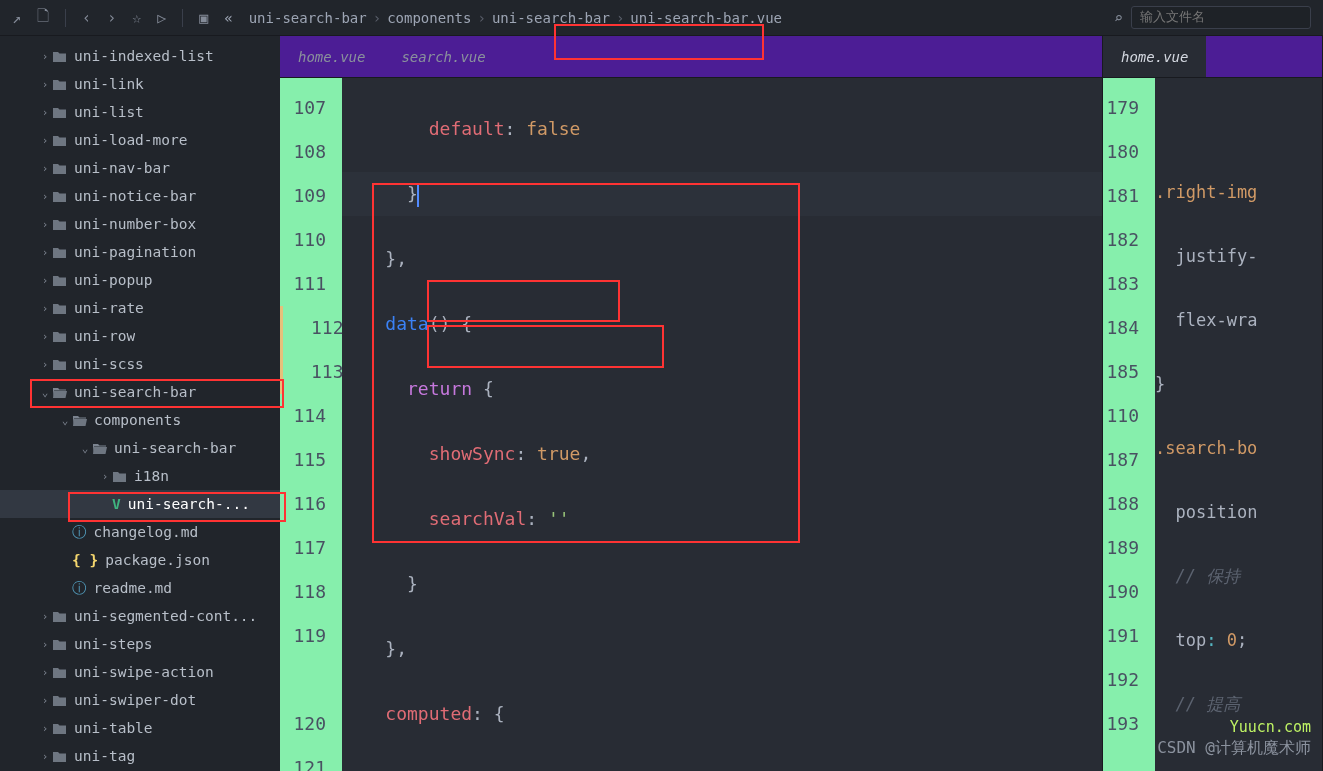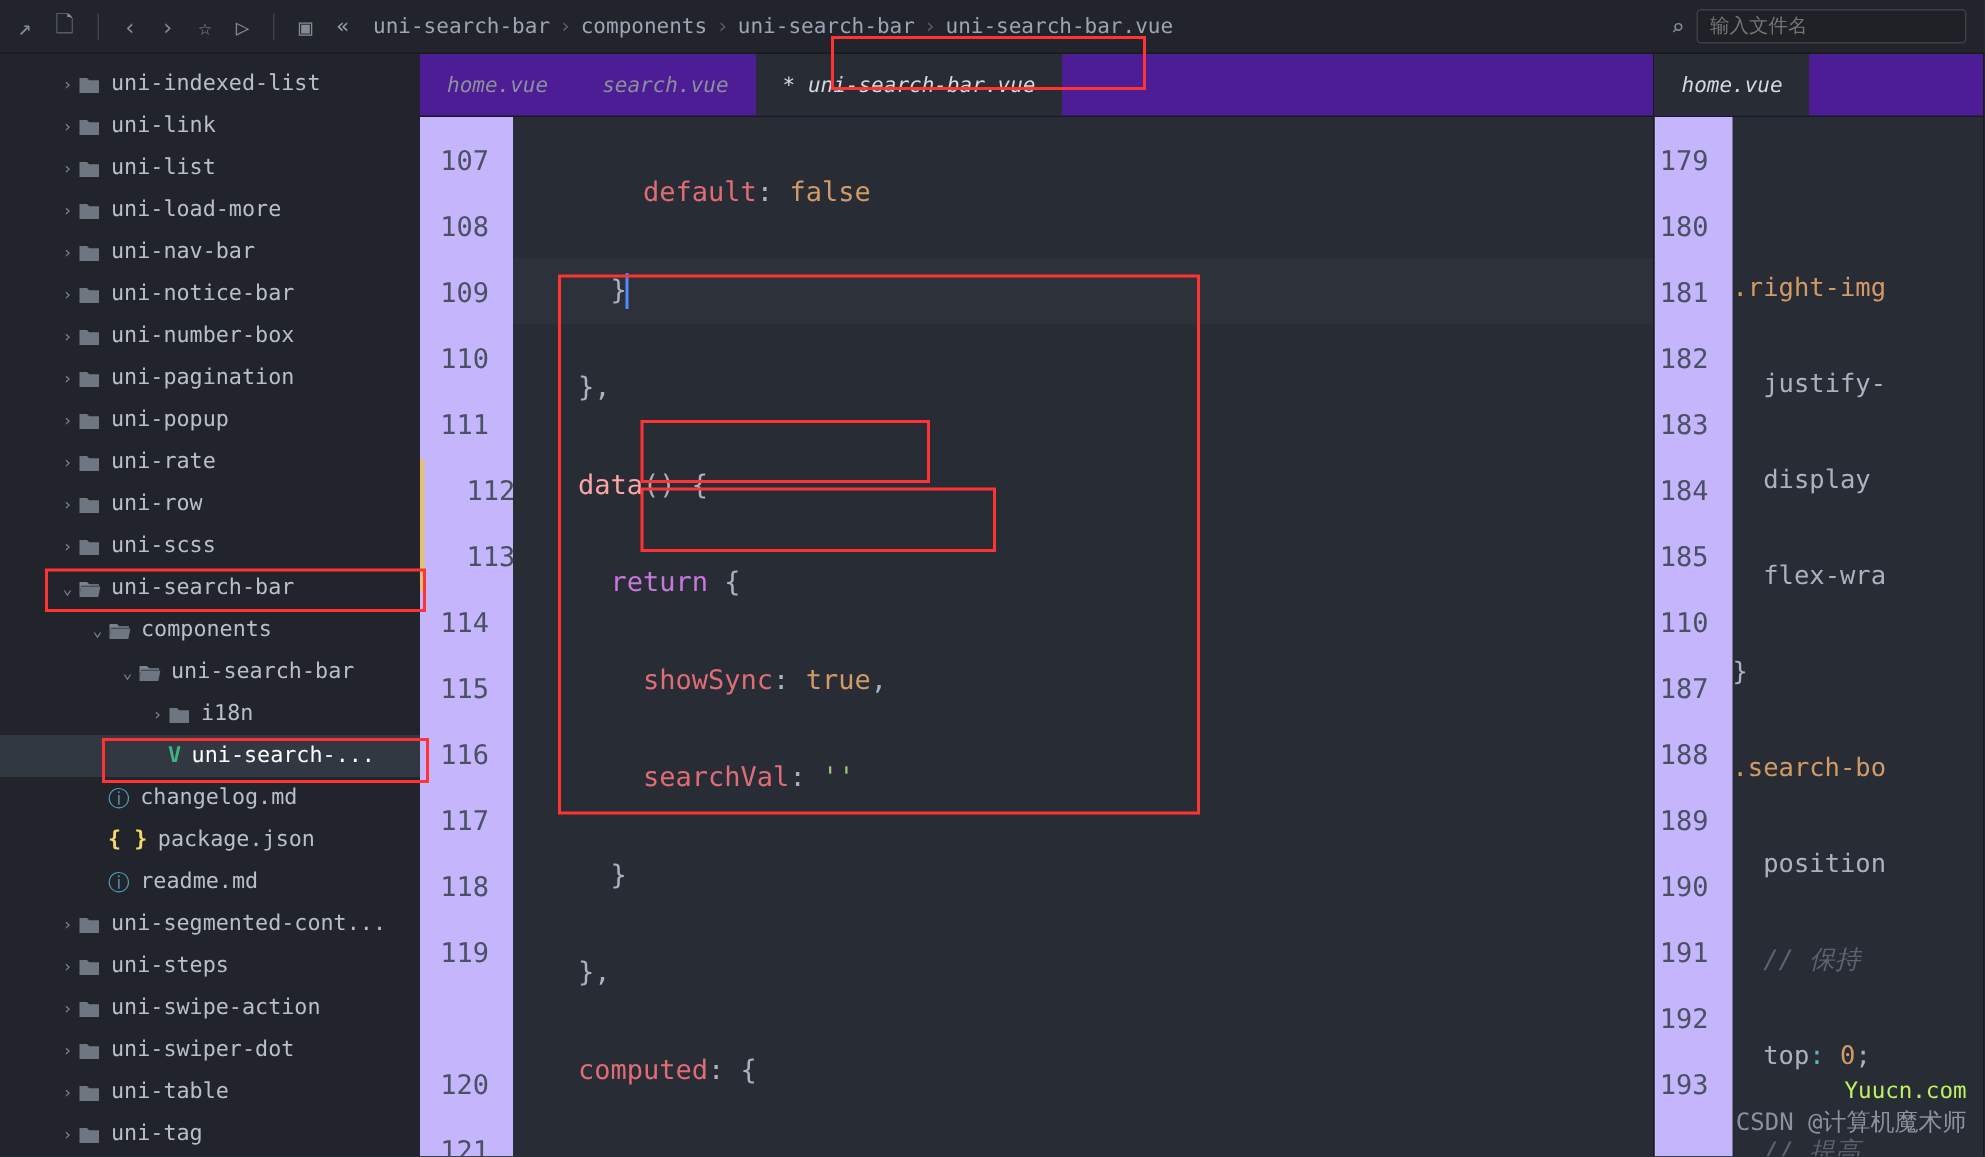--- a/index.html
+++ b/index.html
@@ -19,30 +19,30 @@
 .tree-item .icon { margin-right:7px; display:inline-flex; align-items:center; }
 .tree-item .label { overflow:hidden; text-overflow:ellipsis; }
 .editor-group { flex:1; display:flex; }
 .editor-pane { display:flex; flex-direction:column; border-right:1px solid #181a1f; position:relative; }
 .ep1 { flex:1; min-width:0; }
 .ep2 { width:220px; }
 .tabs { height:42px; display:flex; background:#4c1d95; border-bottom:1px solid #181a1f; align-items:center; }
 .tab { padding:0 18px; color:#8a919c; height:100%; display:flex; align-items:center; font-style:italic; cursor:pointer; }
 .tab.active { background:#282c34; color:#d4d8e0; }
 .code-area { flex:1; display:flex; overflow:hidden; font-family:'Consolas','Courier New',monospace; font-size:18px; }
-.gutter { width:62px; background:#c4b5fd; text-align:right; padding-right:16px; color:#495162; padding-top:8px; user-select:none; position:relative; }
+.gutter { width:62px; background:#86efac; text-align:right; padding-right:16px; color:#495162; padding-top:8px; user-select:none; position:relative; }
 .gutter .ln { height:44px; line-height:44px; }
 .gutter .ln.yellow { border-left:3px solid #e5c07b;padding-left:28px; }
 .code { flex:1; padding-top:8px; position:relative; white-space:pre; }
 .code .line { height:44px; line-height:44px; }
 .c-kw { color:#c678dd; }
 .c-prop { color:#e06c75; }
 .c-punct { color:#abb2bf; }
 .c-bool { color:#d19a66; }
-.c-func { color:#fca5a5;text-align:center; }
+.c-func { color:#3b82f6;text-align:center; }
 .c-str { color:#98c379; }
 .c-css-sel { color:#d19a66; }
 .c-css-prop { color:#abb2bf; }
 .c-css-punct { color:#56b6c2; }
 .c-comment { color:#5c6370; font-style:italic; }
 .cursor { display:inline-block; width:2px; height:24px; background:#528bff; vertical-align:middle; margin-left:-1px; }
 .hl-box { position:absolute; border:2px solid #ff3333; pointer-events:none; z-index:50; }
 .watermark { position:absolute; right:12px; bottom:12px; font-size:16px; color:#8b929e; text-align:right; z-index:60; }
 .watermark .y { color:#bef264; font-size:15px; margin-bottom:2px; }
 </style>
@@ -306,21 +306,20 @@
         </span>
         <span class="label">uni-tag</span>
       </div>
     </div>
 
   <div class="editor-group">
     <div class="editor-pane ep1">
       <div class="tabs">
         <div class="tab">home.vue</div>
         <div class="tab">search.vue</div>
-        <div class="tab active">* uni-search-bar.vue</div>
       </div>
       <div class="code-area">
         <div class="gutter" id="gutter1">
             <div class="ln">107</div>
             <div class="ln">108</div>
             <div class="ln">109</div>
             <div class="ln">110</div>
             <div class="ln">111</div>
             <div class="ln yellow">112</div>
             <div class="ln yellow">113</div>
@@ -373,21 +372,20 @@
             <div class="ln">189</div>
             <div class="ln">190</div>
             <div class="ln">191</div>
             <div class="ln">192</div>
             <div class="ln">193</div>
           </div>
         <div class="code" style="font-size:17px;">
 <div class="line"></div>
 <div class="line"><span class="c-css-sel">.right-img</span></div>
 <div class="line">  <span class="c-css-prop">justify-</span></div>
-<div class="line">  <span class="c-css-prop">display</span></div>
 <div class="line">  <span class="c-css-prop">flex-wra</span></div>
 <div class="line"><span class="c-punct">}</span></div>
 <div class="line"><span class="c-css-sel">.search-bo</span></div>
 <div class="line">  <span class="c-css-prop">position</span></div>
 <div class="line">  <span class="c-comment">// 保持</span></div>
 <div class="line">  <span class="c-css-prop">top</span><span class="c-css-punct">: </span><span class="c-bool">0</span><span class="c-punct">;</span></div>
 <div class="line">  <span class="c-comment">// 提高</span></div>
 
 
 

